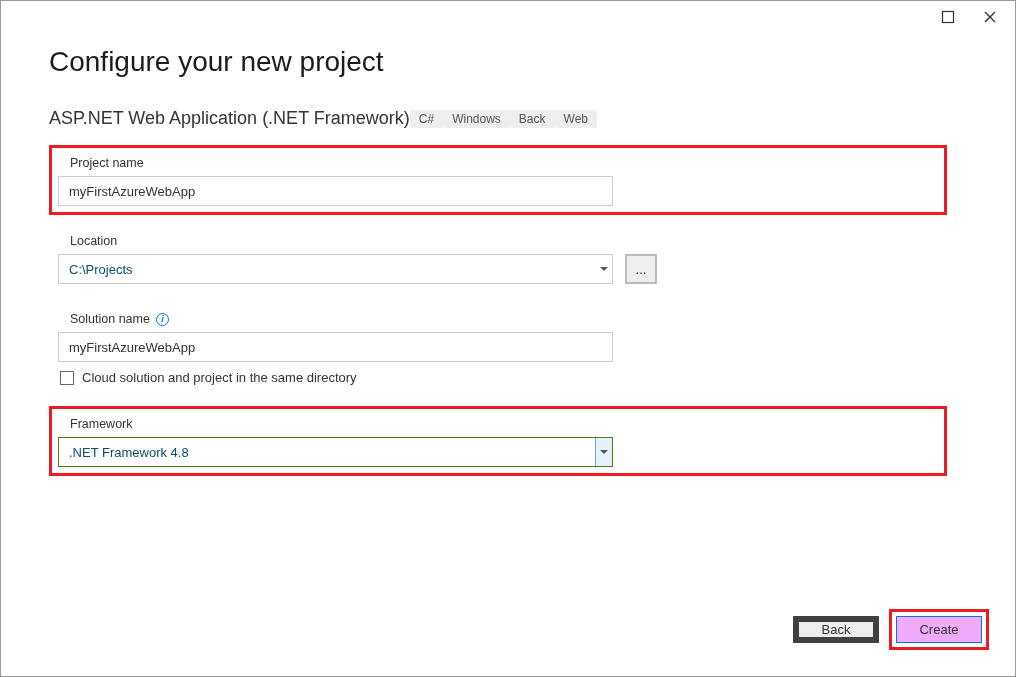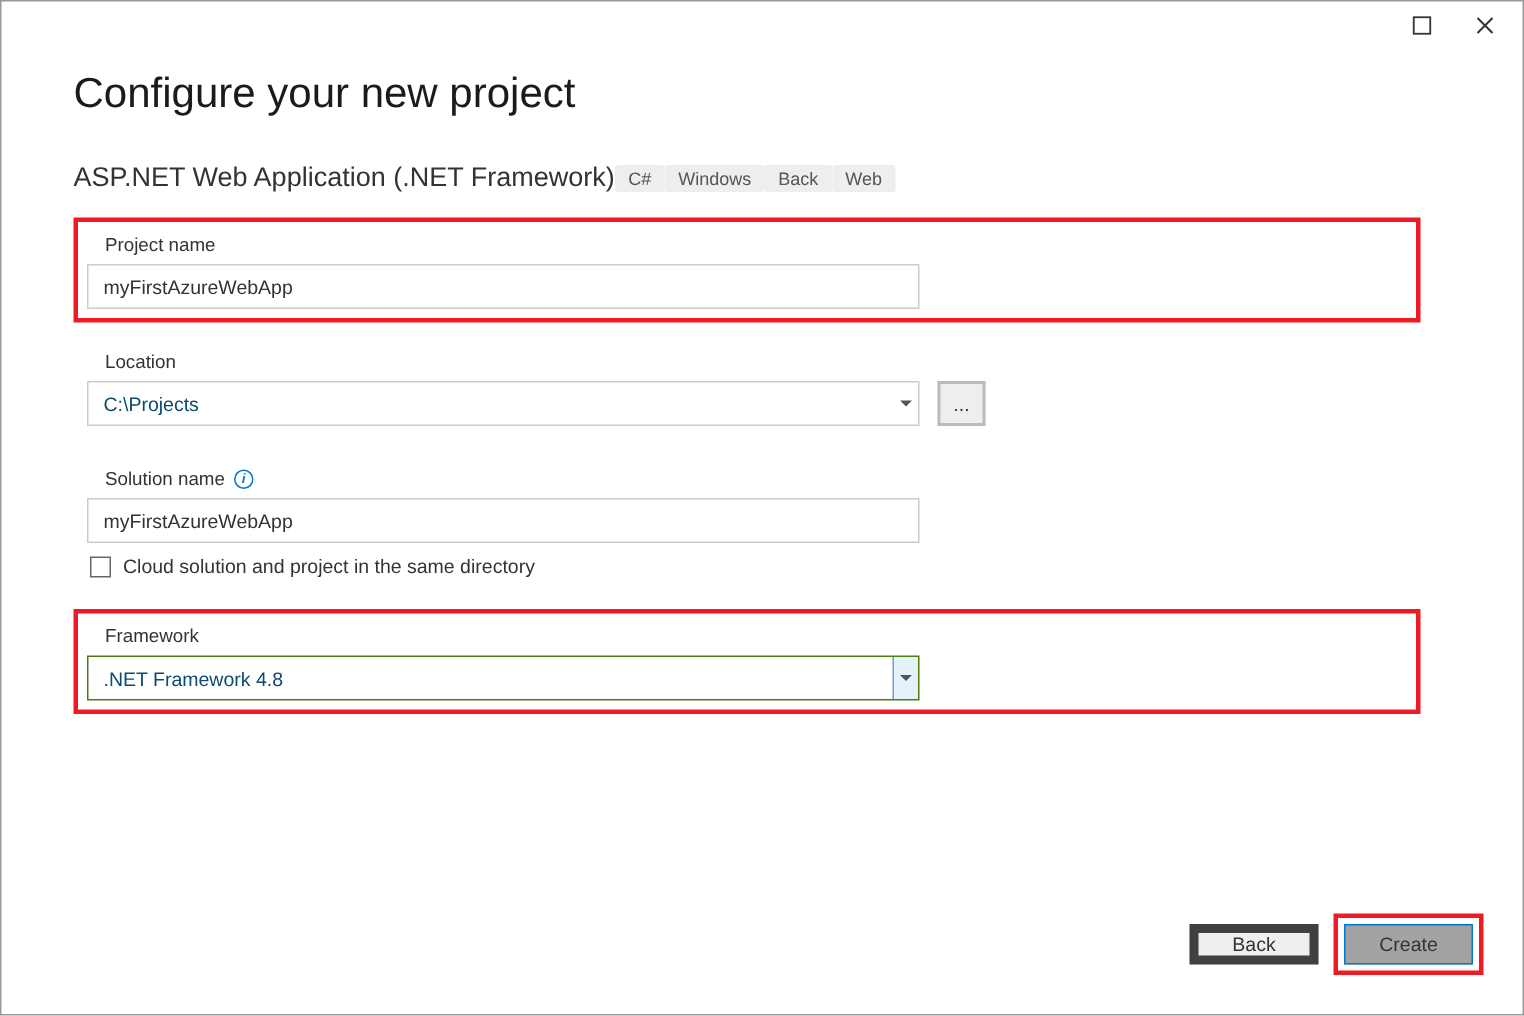--- a/index.html
+++ b/index.html
@@ -59,21 +59,21 @@
   }
 
   .footer {
     position: absolute; bottom: 26px; right: 26px;
     display: flex; gap: 10px; align-items: center;
   }
   .btn {
     width: 86px; height: 27px; border: 6px solid #404040; background: #eee;
     font-size: 13px; color: #333; display: flex; align-items: center; justify-content: center;
   }
-  .btn.primary { border: 1px solid #0078d4; background: #a3a3a3; }
+  .btn.primary { border: 1px solid #0078d4; background: #f0abfc; }
   .hl-wrap { border: 3px solid #ed1c24; padding: 4px; display: inline-flex; }
 
   .arrow-down {
     width: 0; height: 0; border-left: 4px solid transparent; border-right: 4px solid transparent;
     border-top: 4px solid #555;
   }
 </style>
 </head>
 <body>
 

